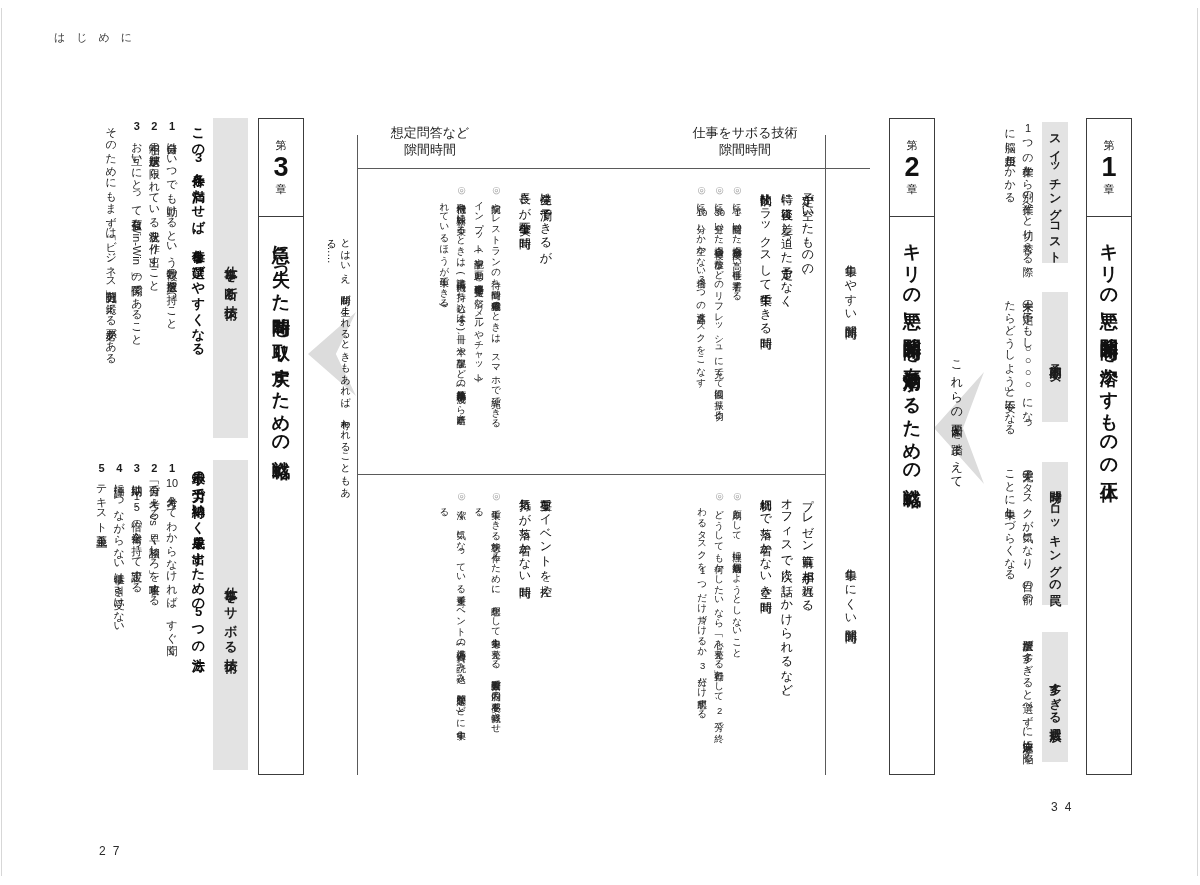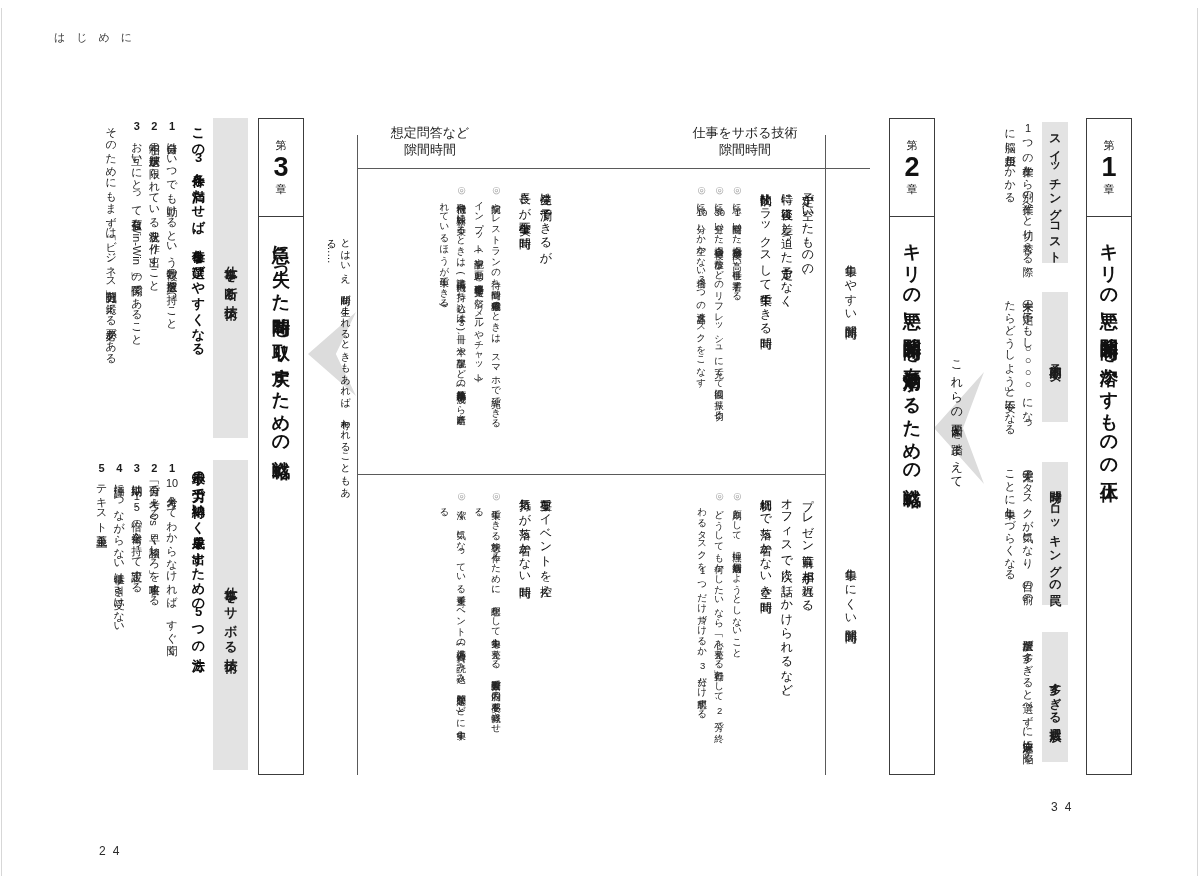--- a/index.html
+++ b/index.html
@@ -60,21 +60,21 @@
 </style>
 </head>
 <body>
 
 <div class="page">
 
   <div class="edge" style="left:1px;"></div>
   <div class="edge" style="left:1197px;"></div>
 
   <div class="abs hajimeni" style="left:54px;top:30px;">はじめに</div>
-  <div class="abs folio" style="left:99px;top:844px;">24</div>
+  <div class="abs folio" style="left:99px;top:844px;">27</div>
   <div class="abs folio" style="left:1051px;top:800px;">34</div>
 
   <div class="chapter" style="left:1086px;">
     <div class="ch-head">
       <span class="ch-pre">第</span>
       <span class="ch-num">1</span>
       <span class="ch-suf">章</span>
     </div>
     <div class="ch-body">
       <span class="vt ch-title">キリの悪い隙間時間を溶かすものの正体</span>

